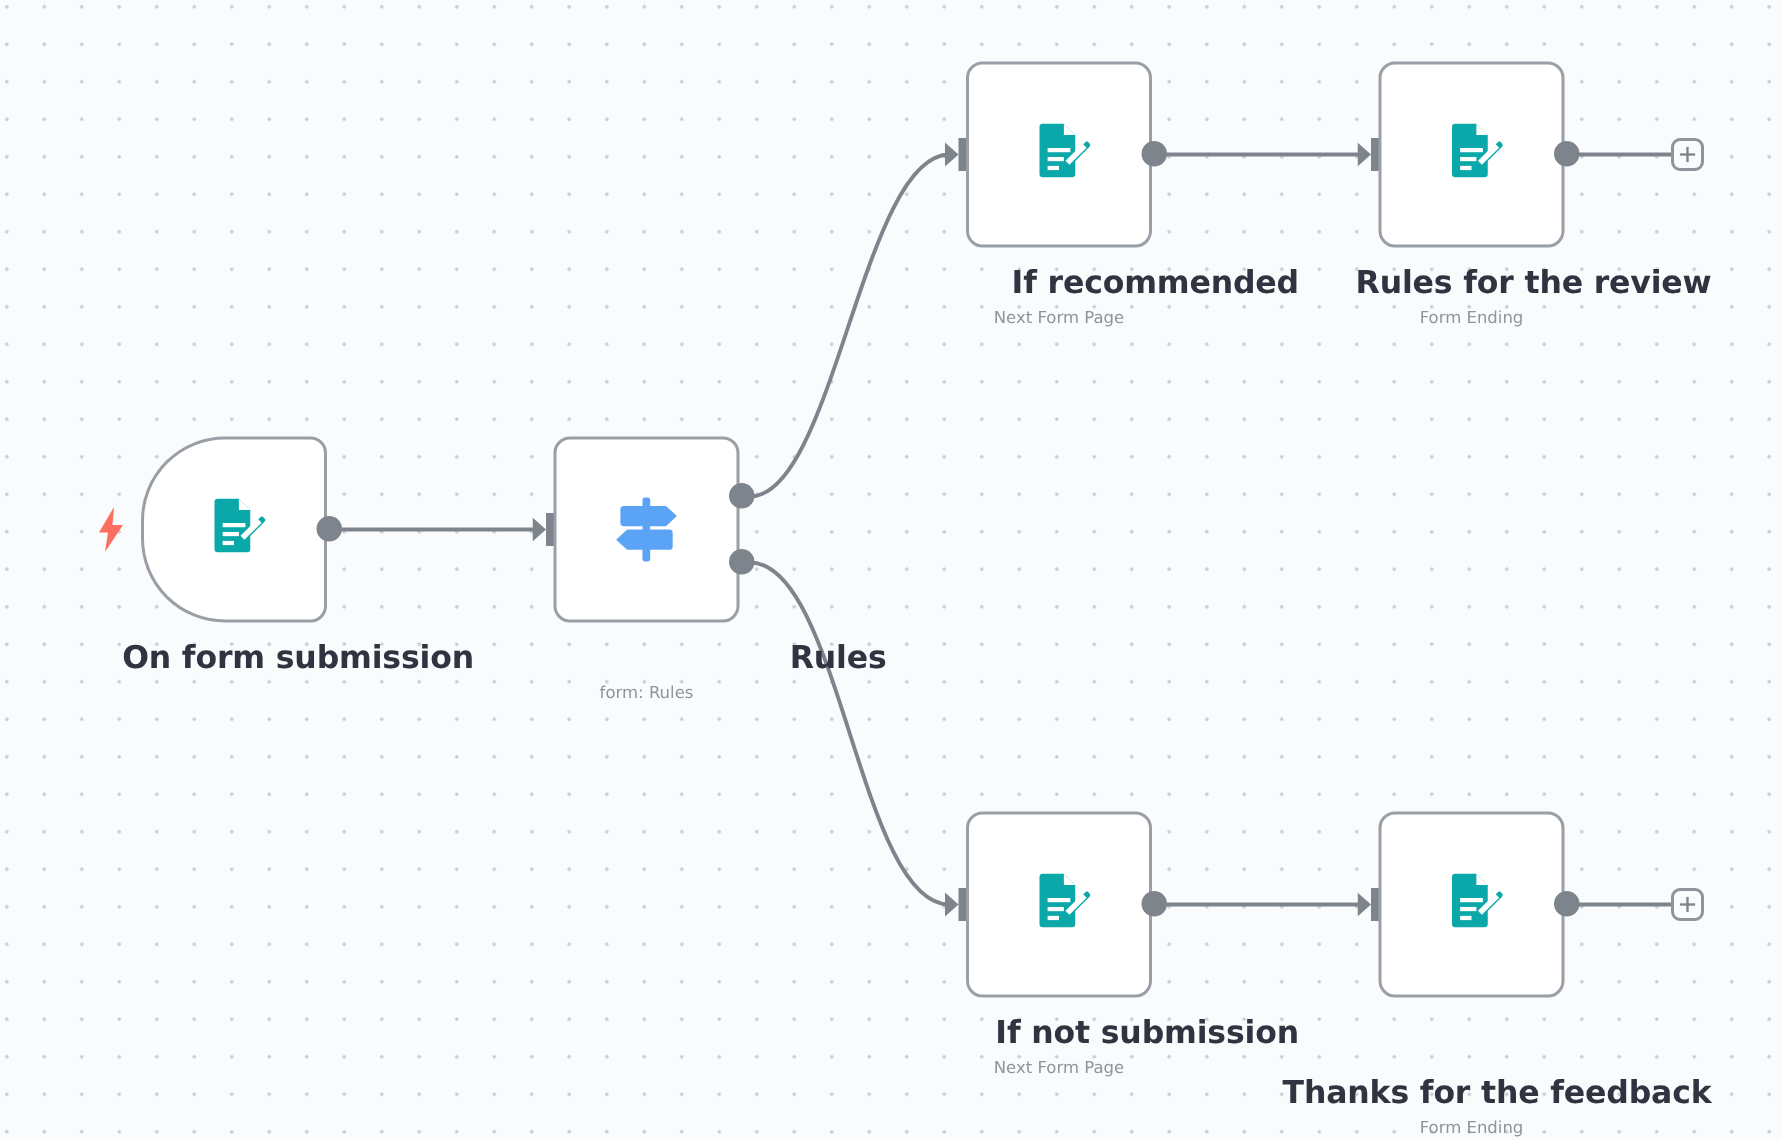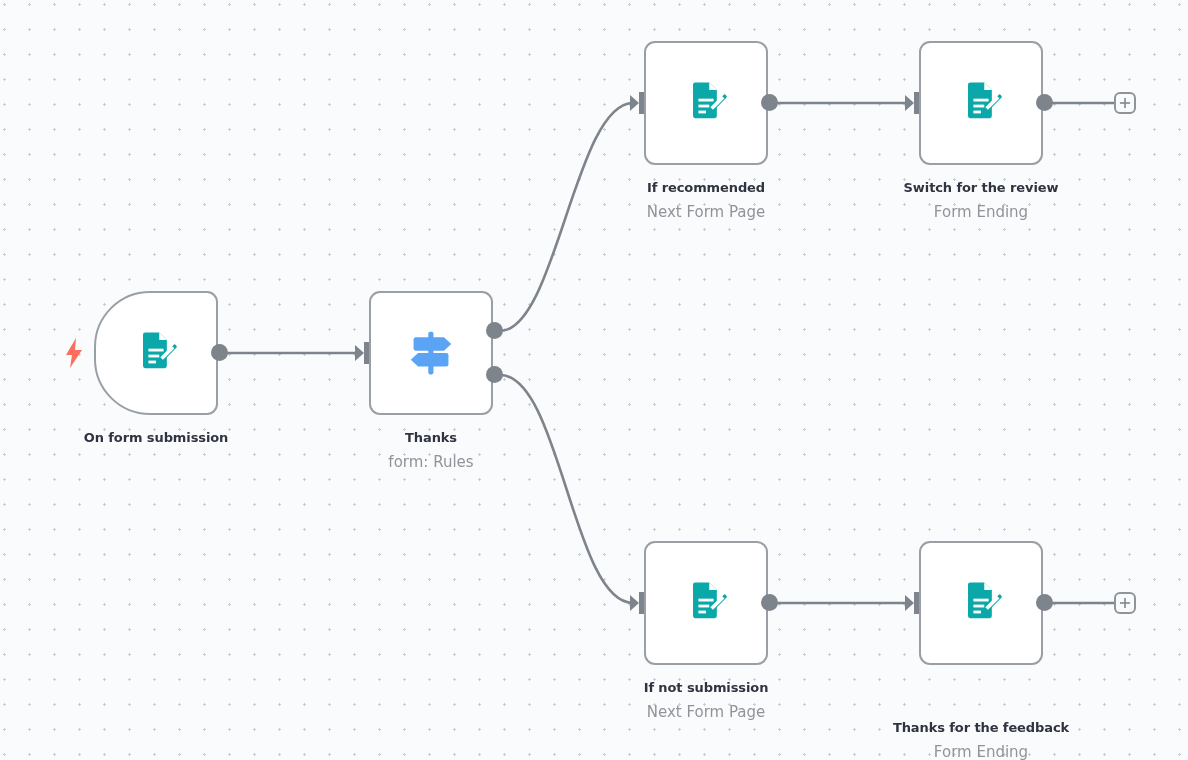--- a/index.html
+++ b/index.html
@@ -42,29 +42,30 @@
 
   .node-label {
     position: absolute;
     text-align: center;
     width: 320px;
     left: 50%;
     transform: translateX(-50%);
     pointer-events: none;
   }
   .node-title {
-    font-size: 13px;
+    font-size: 21px;
     font-weight: 700;
     color: #2f3440;
     letter-spacing: -0.1px;
     line-height: 20px;
     white-space: nowrap;
+    text-align: right;
   }
   .node-subtitle {
-    font-size: 15px;
+    font-size: 11px;
     font-weight: 400;
     color: #909399;
     line-height: 18px;
     margin-top: 5px;
     white-space: nowrap;
   }
 
   
   .out-dot {
     position: absolute;
@@ -150,21 +151,21 @@
   <div class="node standard" style="left:369px; top:291px;">
     <svg class="node-icon switch-icon" viewBox="0 0 48 48">
       <rect x="21.6" y="5" width="4.6" height="38" rx="1.6" fill="#5ba3f5"></rect>
       <path fill="#5ba3f5" d="M10.5 10h25l6.5 6-6.5 6h-25a2 2 0 0 1-2-2v-8a2 2 0 0 1 2-2z"></path>
       <path fill="#5ba3f5" d="M37.5 24h-25L6 30l6.5 6h25a2 2 0 0 0 2-2v-8a2 2 0 0 0-2-2z"></path>
     </svg>
   </div>
   <div class="out-dot" style="left:486px; top:322px;"></div>
   <div class="out-dot" style="left:486px; top:366px;"></div>
   <div class="node-label" style="left:431px; top:428px;">
-    <div class="node-title">Thanks</div>
+    <div class="node-title">Rules</div>
     <div class="node-subtitle">form: Rules</div>
   </div>
 
   <div class="in-port" style="left:630px; top:92px;">
     <svg viewBox="0 0 18 22" width="18" height="22">
       <path fill="#7e848c" d="M0 3 L9 11 L0 19 Z"></path>
       <rect x="9" y="0" width="6" height="22" fill="#7e848c"></rect>
     </svg>
   </div>
   <div class="node standard" style="left:644px; top:41px;">
@@ -196,21 +197,21 @@
       <path fill="#ffffff" d="M27 5l7 7h-7z"></path>
       <rect x="17" y="20" width="14" height="2.6" fill="#ffffff"></rect>
       <rect x="17" y="25.5" width="10" height="2.6" fill="#ffffff"></rect>
       <rect x="17" y="31" width="7" height="2.6" fill="#ffffff"></rect>
       <path fill="#0aa8a8" d="M40.2 14.6l2.6 2.6a1.4 1.4 0 0 1 0 2L30 32l-4.2 1.6 1.5-4.3 12.9-12.8a1.4 1.4 0 0 1 2-0z"></path>
       <path fill="#ffffff" d="M38.6 17.4l2.4 2.4-10.6 10.5-2.4-2.4z"></path>
     </svg>
   </div>
   <div class="out-dot" style="left:1036px; top:94px;"></div>
   <div class="node-label" style="left:981px; top:178px;">
-    <div class="node-title">Switch for the review</div>
+    <div class="node-title">Rules for the review</div>
     <div class="node-subtitle">Form Ending</div>
   </div>
   <div class="plus-btn" style="left:1114px; top:92px;">
     <svg viewBox="0 0 18 18" width="14" height="14">
       <rect x="8" y="2.5" width="2" height="13" fill="#7e848c"></rect>
       <rect x="2.5" y="8" width="13" height="2" fill="#7e848c"></rect>
     </svg>
   </div>
 
   <div class="in-port" style="left:630px; top:592px;">

